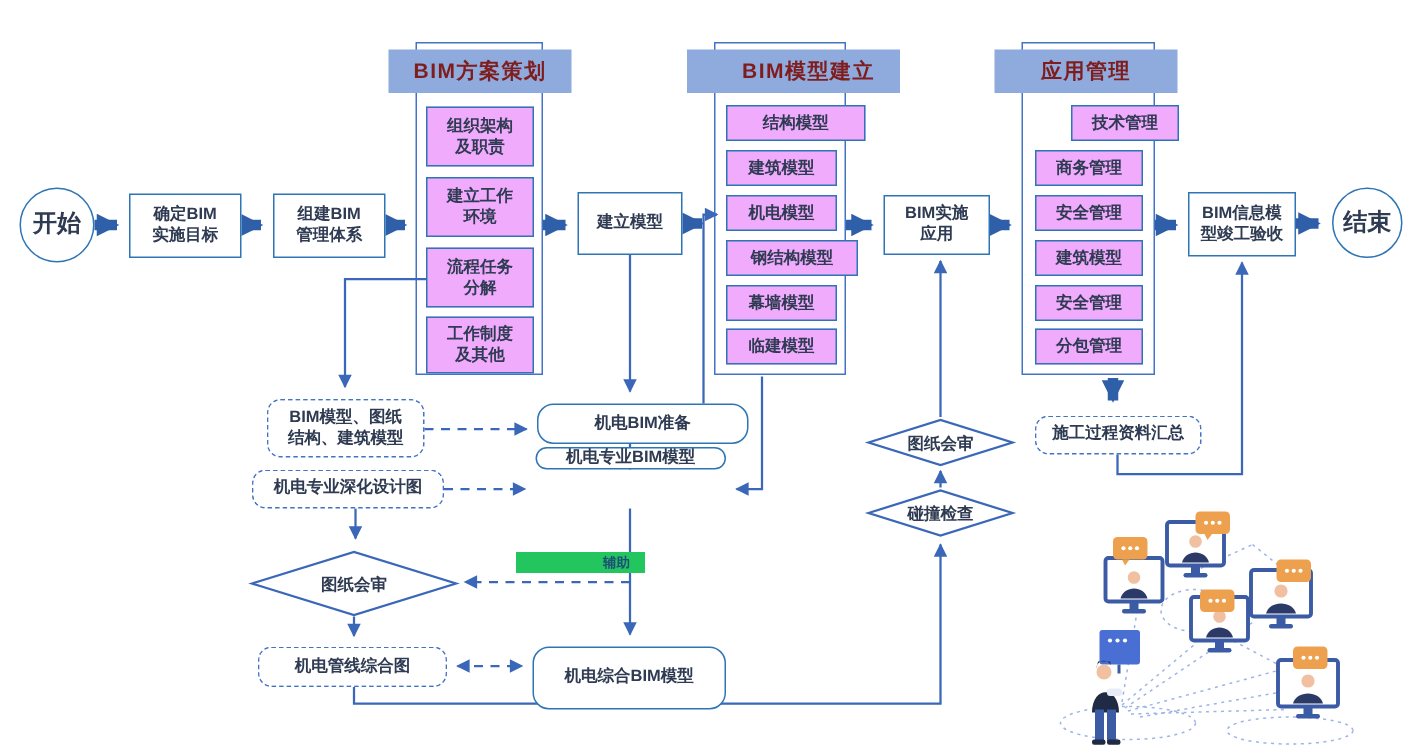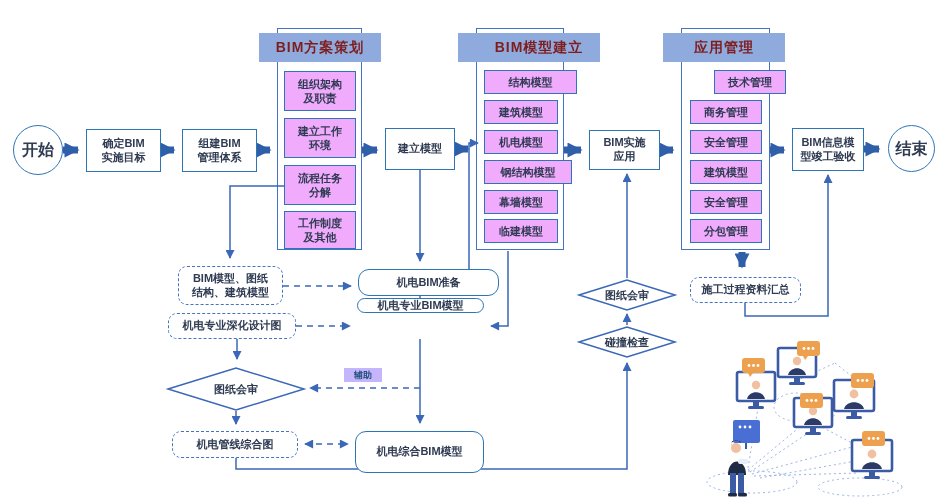--- a/index.html
+++ b/index.html
@@ -26,22 +26,22 @@
   .item{
     position:absolute;display:flex;align-items:center;justify-content:center;text-align:center;
     background:#f0abfc;border:1.4px solid #2e75b6;font-size:11px;font-weight:600;line-height:1.3;
     white-space:pre-line;z-index:4;box-sizing:border-box;
   }
   .diamond-label{
     position:absolute;display:flex;align-items:center;justify-content:center;text-align:center;
     font-size:11px;font-weight:600;z-index:5;background:transparent;
   }
   .tag{
-    position:absolute;background:#c4b5fd;color:#1f4e79;display:flex;align-items:center;justify-content:center;
-    font-size:9px;font-weight:bold;z-index:5;
+    position:absolute;background:#22c55e;color:#1f4e79;display:flex;align-items:center;justify-content:center;
+    font-size:9px;font-weight:bold;z-index:5;padding-left:48px;
   }
   svg{display:block;}
   #connectors{position:absolute;left:0;top:0;z-index:3;}
   #illustration{position:absolute;left:700px;top:335px;z-index:1;}
 </style>
 </head>
 <body>
 
 <div id="stage">
 

